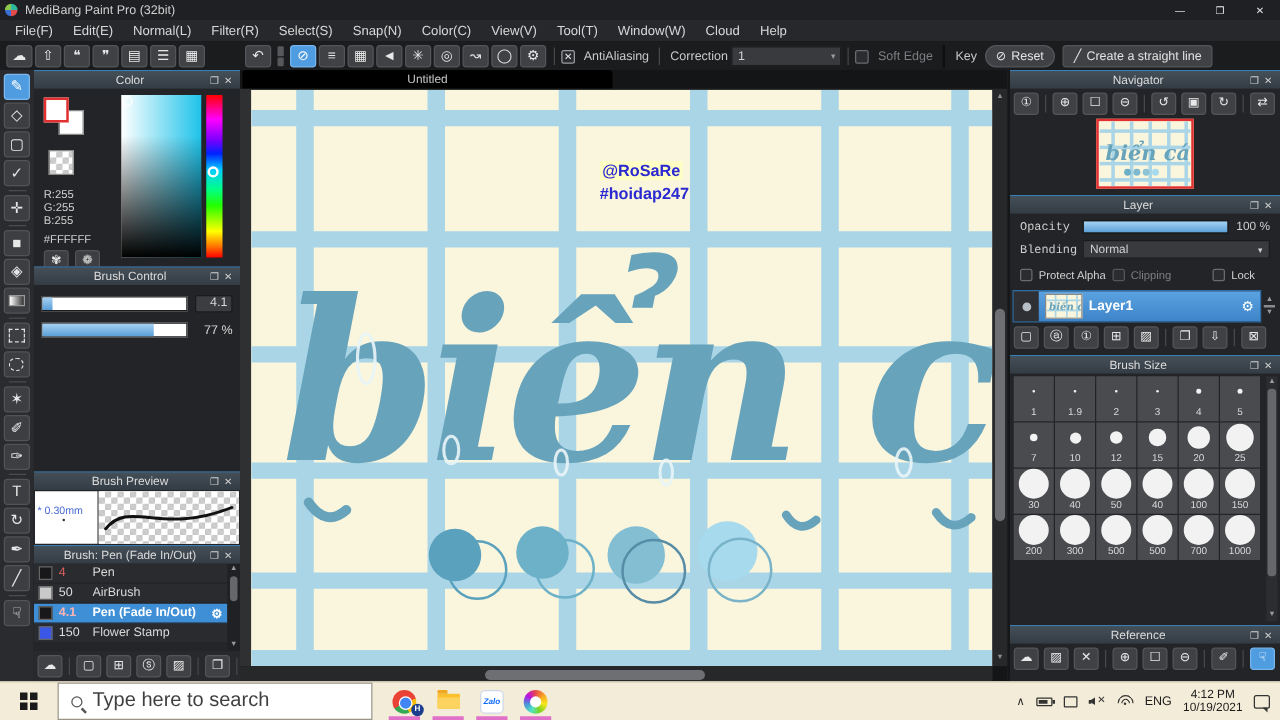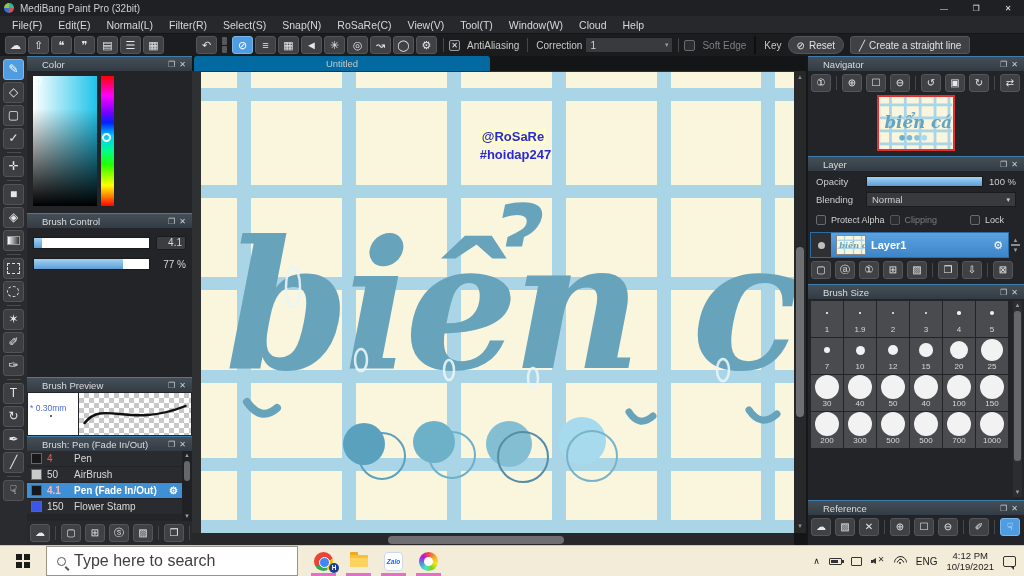--- a/index.html
+++ b/index.html
@@ -41,21 +41,21 @@
   .tooldiv { width:14px; height:1px; background:#4a4b4f; margin:2px 0; }
   .gradsw { position:absolute; left:3px; top:5px; width:13px; height:9px; background:linear-gradient(to right,#fff,#333); border:1px solid #999; }
   .dashsw { position:absolute; left:3px; top:4px; width:13px; height:11px; border:1px dashed #ddd; }
   .dashcir { position:absolute; left:3px; top:4px; width:12px; height:11px; border:1px dashed #ddd; border-radius:50%; }
 
   
   .ldock { position:absolute; left:27px; top:56px; width:165px; bottom:31px; background:#28292c; }
   .rdock { position:absolute; right:0; top:56px; width:218px; bottom:31px; background:#26272a; border-left:2px solid #161719; }
   .panel { position:absolute; left:0; right:0; overflow:hidden; }
   .ph { height:15px; background:linear-gradient(#454f58,#333c44); border-top:1px solid #3e7cae; display:flex; align-items:center; padding:0 4px; }
-  .ph .pht { flex:1; font-size:9.5px; color:#dcdcdc; }
+  .ph .pht { flex:1; text-align:center; font-size:9.5px; color:#dcdcdc; }
   .ph .phb { font-size:8px; color:#cfcfcf; width:11px; text-align:center; }
   .pc { position:absolute; left:0; right:0; top:15px; bottom:0; background:#232427; }
 
   
   .colwrap { display:flex; padding:5px 4px 0 6px; }
   .swatches { width:64px; position:relative; font-size:9px; color:#cfcfcf; }
   .fgsw { position:absolute; left:2px; top:2px; width:20px; height:20px; background:#fff; border:2px solid #e03030; z-index:2; }
   .bgsw { position:absolute; left:14px; top:12px; width:20px; height:20px; background:#fff; border:1px solid #8a8a8a; }
   .trsw { position:absolute; left:6px; top:44px; width:20px; height:20px; border:1px solid #8a8a8a; }
   .rgb { position:absolute; left:2px; top:74px; line-height:10.5px; }
@@ -95,35 +95,35 @@
   .sarrow { font-size:6px; color:#9a9a9a; line-height:9px; }
   .shandle { width:6px; background:#66676b; border-radius:3px; margin:1px 0; }
 
   
   .icorow { display:flex; align-items:center; padding:3px 2px; gap:2px; }
   .icorow .tbtn { width:20px; height:18px; font-size:10px; line-height:16px; }
 
   
   .canvascol { position:absolute; left:192px; top:56px; right:218px; bottom:31px; background:#141517; }
   .tabbar { height:15px; display:flex; }
-  .tab { width:296px; margin-left:2px; background:#0369a1; border-radius:3px 3px 0 0; font-size:9.5px; color:#c8c8c8; text-align:center; line-height:15px; }
+  .tab { width:296px; margin-left:2px; background:#000000; border-radius:3px 3px 0 0; font-size:9.5px; color:#c8c8c8; text-align:center; line-height:15px; }
   .viewport { position:absolute; left:0; top:15px; right:12px; bottom:12px; background:#2f3032; overflow:hidden; }
   .artwork { position:absolute; left:9px; top:1px; right:0; bottom:0; background:#faf5dd; }
   .artwork svg { width:100%; height:100%; display:block; }
   .wm { position:absolute; left:47%; top:56px; font-size:13px; font-weight:bold; color:#2a2ad0; line-height:18px; }
   .wm .hl { background:#ffffc4; padding:0 2px; }
   .cvscroll { position:absolute; right:0; top:15px; width:12px; bottom:12px; background:#27282a; }
   .cvscroll .shandle { position:absolute; left:2px; width:8px; top:175px; height:170px; background:#6e6f73; border-radius:4px; }
   .cvscroll .sarrow, .chscroll .sarrow { position:absolute; color:#8d8d8d; }
   .chscroll { position:absolute; left:0; bottom:0; right:12px; height:12px; background:#27282a; }
   .chscroll .shandle { position:absolute; top:2px; height:8px; left:196px; width:176px; background:#6e6f73; border-radius:4px; }
 
   
   .lrow { display:flex; align-items:center; margin:5px 8px 0 8px; gap:6px; font-size:9.5px; color:#cfcfcf; }
-  .lrow .llbl { width:44px; flex:0 0 auto; }
+  .lrow .llbl { width:44px; flex:0 0 auto;font-family:Liberation Mono, monospace; }
   .opac { flex:1; height:11px; border:1px solid #17181a; background:linear-gradient(#a6d2f2,#5b9fd8); }
   .lsel { flex:1; height:15px; background:#393a3e; border:1px solid #1a1b1d; display:flex; align-items:center; padding:0 5px; color:#cfcfcf; }
   .lsel .caret { margin-left:auto; font-size:7px; }
   .lchecks { display:flex; align-items:center; margin:8px 8px 0 8px; gap:5px; font-size:9px; color:#d2d2d2; }
   .lchecks .chkbox { width:10px; height:10px; }
   .layerrow { display:flex; align-items:stretch; margin:7px 2px 0 2px; height:26px; }
   .layermain { flex:1; display:flex; align-items:center; background:linear-gradient(#5aa2e0,#3d85c8); border:1px solid #2e6da4; }
   .viscell { width:20px; align-self:stretch; background:#2f3033; display:flex; align-items:center; justify-content:center; }
   .visdot { width:7px; height:7px; border-radius:50%; background:#b9bfc6; }
   .lthumb { width:30px; height:20px; background:#faf5dd; border:1px solid #888; margin:0 5px; }
@@ -197,21 +197,21 @@
       </div>
   </div>
 
   <div class="menubar">
       <span class="menuitem">File(F)</span>
       <span class="menuitem">Edit(E)</span>
       <span class="menuitem">Normal(L)</span>
       <span class="menuitem">Filter(R)</span>
       <span class="menuitem">Select(S)</span>
       <span class="menuitem">Snap(N)</span>
-      <span class="menuitem">RoSaRe(C)</span>
+      <span class="menuitem">Color(C)</span>
       <span class="menuitem">View(V)</span>
       <span class="menuitem">Tool(T)</span>
       <span class="menuitem">Window(W)</span>
       <span class="menuitem">Cloud</span>
       <span class="menuitem">Help</span>
     </div>
 
   <div class="topbar">
     <div style="display:flex">
         <button class="tbtn"><span>☁</span></button>
@@ -304,20 +304,35 @@
 
     <div class="panel" style="top:0;height:157px">
       <div class="ph">
           <span class="phb">&nbsp;</span>
           <span class="pht">Color</span>
           <span class="phb">❐</span>
           <span class="phb">✕</span>
         </div>
       <div class="pc">
         <div class="colwrap">
+          <div class="swatches" style="height:140px">
+            <span class="fgsw"></span>
+            <span class="bgsw"></span>
+            <span class="trsw checker"></span>
+            <div class="rgb">
+              <div>R:255</div>
+              <div>G:255</div>
+              <div>B:255</div>
+            </div>
+            <div class="hexv">#FFFFFF</div>
+            <div class="palbtns">
+                <button class="palbtn"><span>✾</span></button>
+                <button class="palbtn"><span>❁</span></button>
+              </div>
+          </div>
           <div class="satsq">
               <span class="satmark"></span>
             </div>
           <div class="huebar">
               <span class="huemark"></span>
             </div>
         </div>
       </div>
     </div>
 

